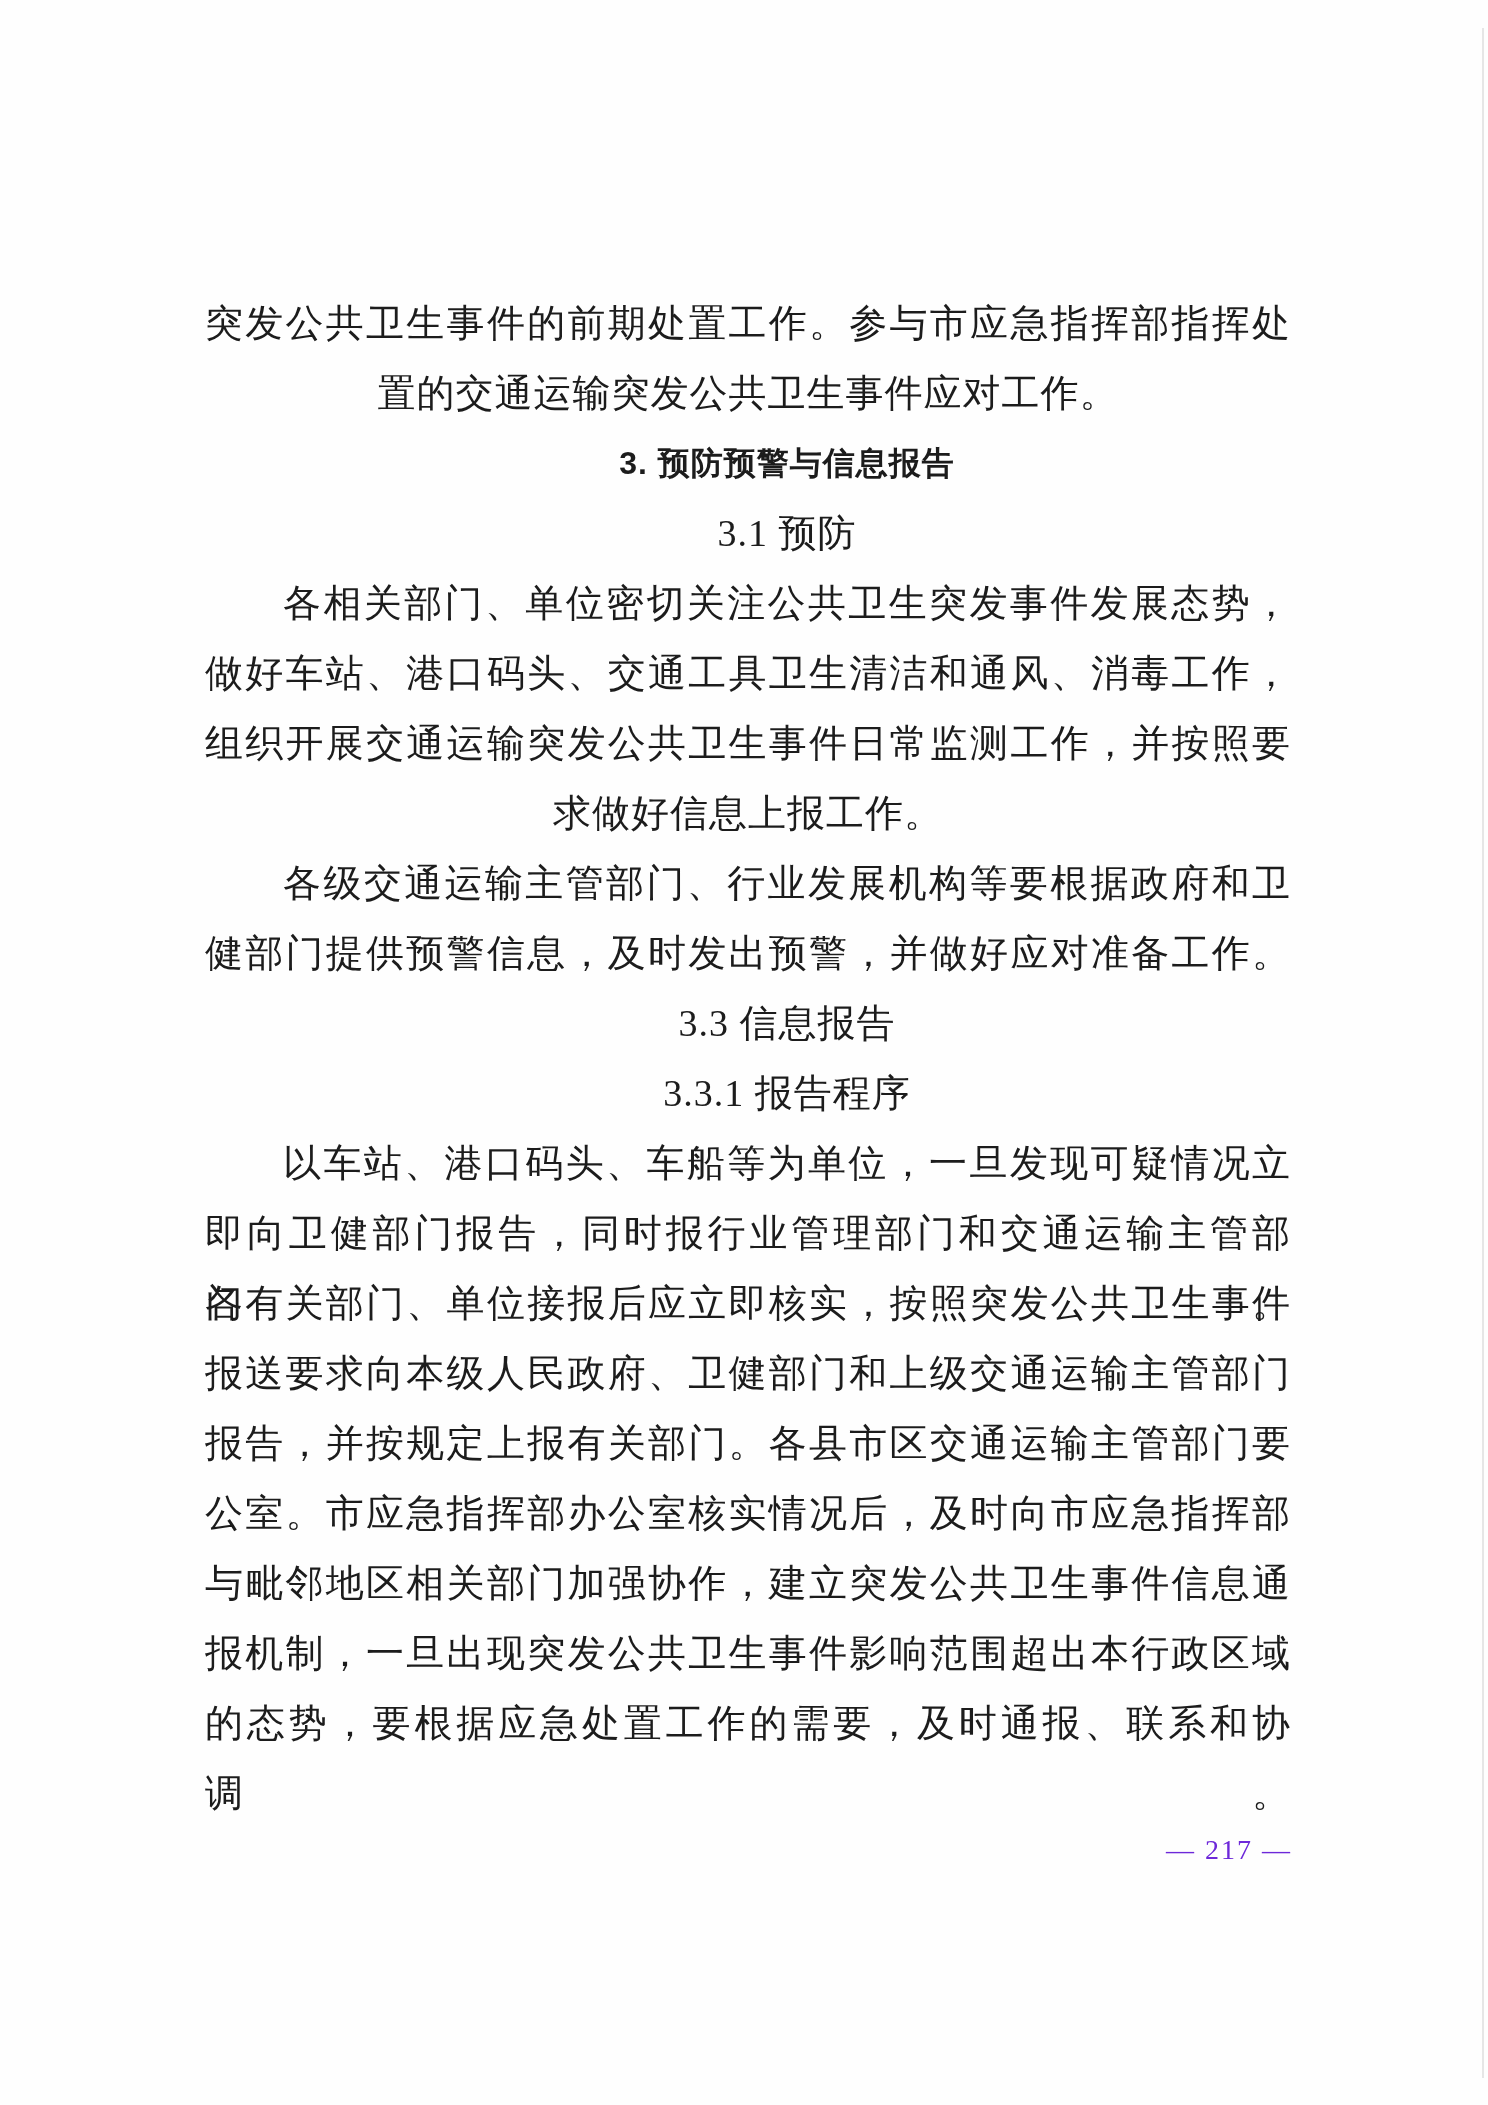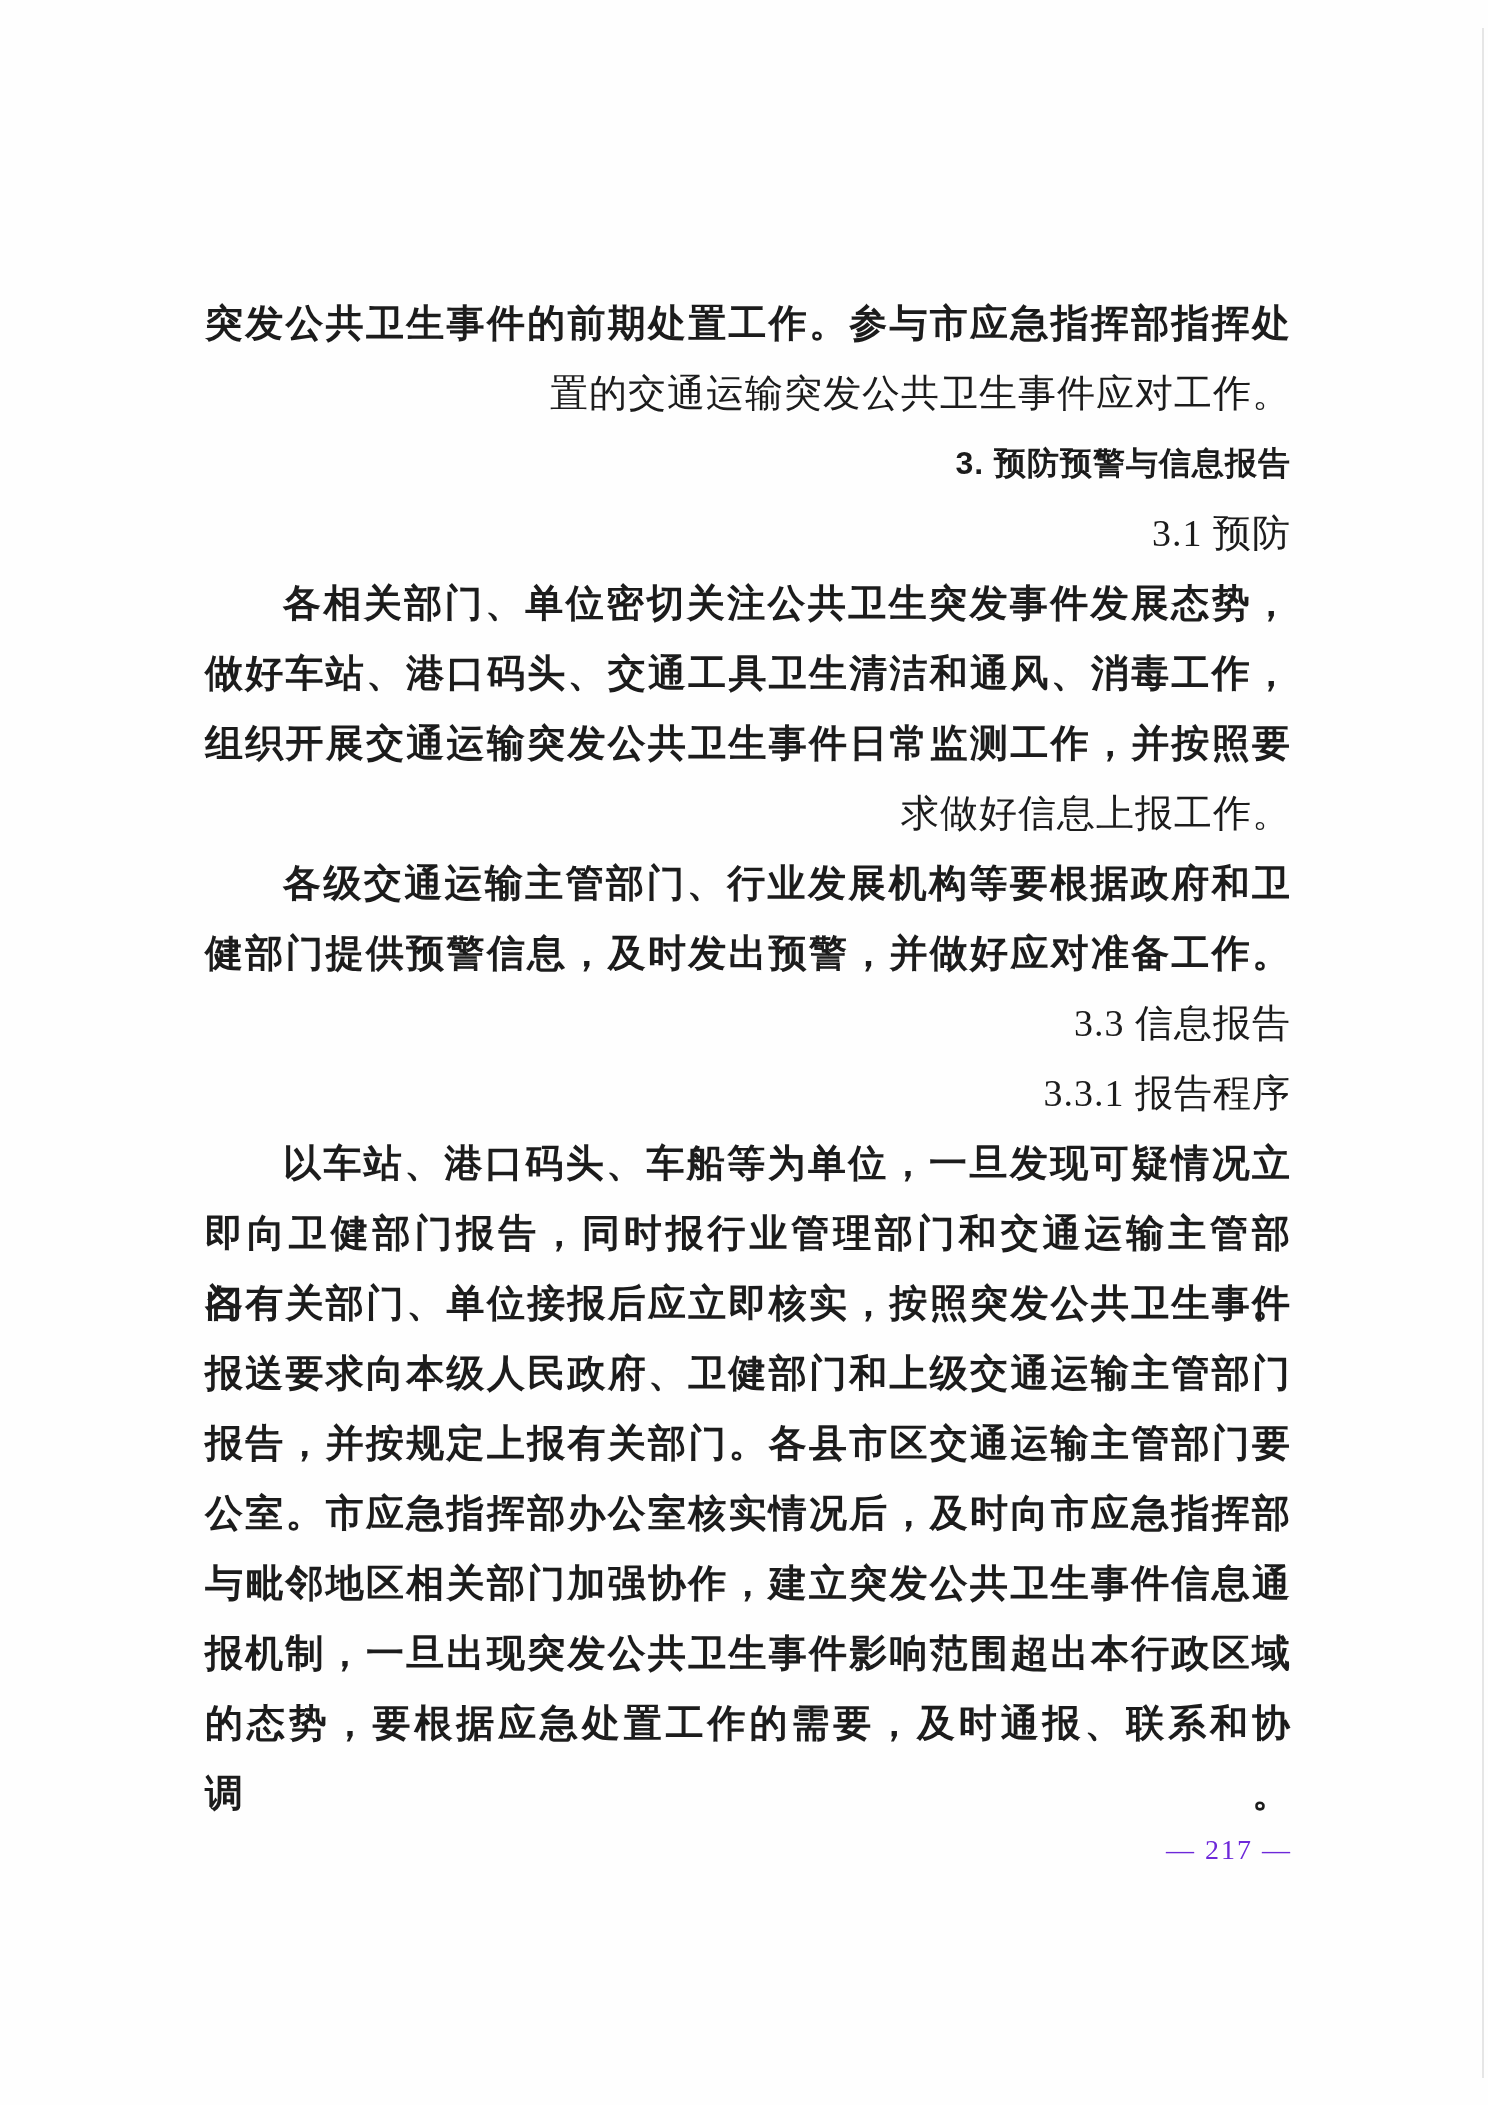--- a/index.html
+++ b/index.html
@@ -22,27 +22,26 @@
     left: 205px;
     top: 288px;
     width: 1086px;
   }
   .line {
     height: 70px;
     line-height: 70px;
     font-size: 38px;
     letter-spacing: 1px;
     white-space: normal;
-    text-align: right;
+    text-align: center;
   }
   .line.justify {
     text-align: justify;
     text-align-last: justify;
     text-justify: inter-character;
-    font-weight: bold;
   }
   .line.indent {
     text-indent: 78px;
   }
   .line.heading {
     font-weight: 700;
     font-size: 32px;
     font-family: "Liberation Sans", "DejaVu Sans", sans-serif;
   }
   .page-number {

